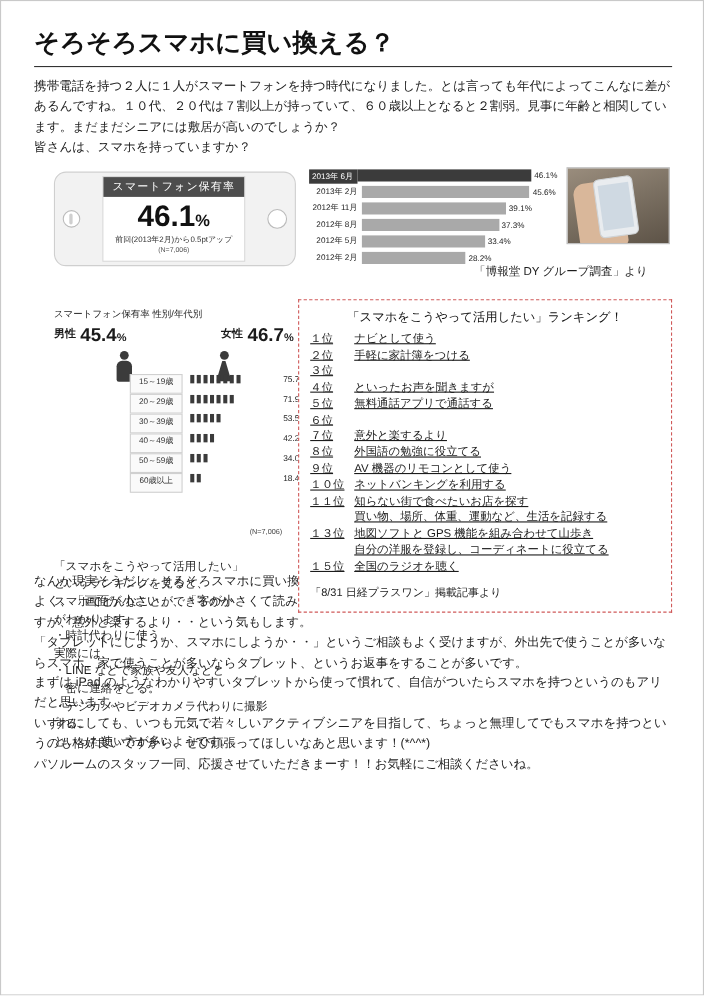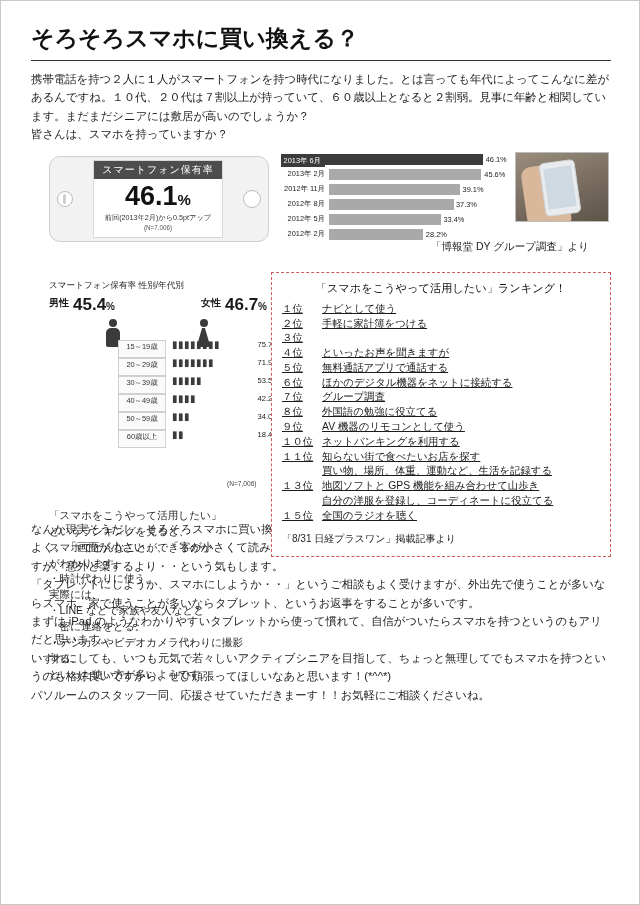--- a/index.html
+++ b/index.html
@@ -516,25 +516,24 @@
         <div class="rank-row">
             <div class="rk">４位</div>
             <div class="rt">といったお声を聞きますが</div>
           </div>
         <div class="rank-row">
             <div class="rk">５位</div>
             <div class="rt">無料通話アプリで通話する</div>
           </div>
         <div class="rank-row">
             <div class="rk">６位</div>
-            <div class="rt">ほかのデジタル機器をネットに接続する</div>
           </div>
         <div class="rank-row">
             <div class="rk">７位</div>
-            <div class="rt">グループ調査</div>
+            <div class="rt">意外と楽するより</div>
           </div>
         <div class="rank-row">
             <div class="rk">８位</div>
             <div class="rt">外国語の勉強に役立てる</div>
           </div>
         <div class="rank-row">
             <div class="rk">９位</div>
             <div class="rt">AV 機器のリモコンとして使う</div>
           </div>
         <div class="rank-row">

